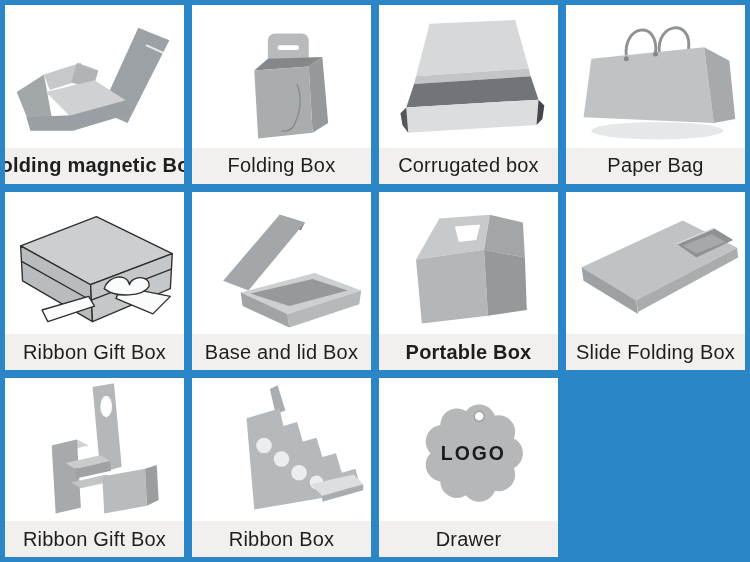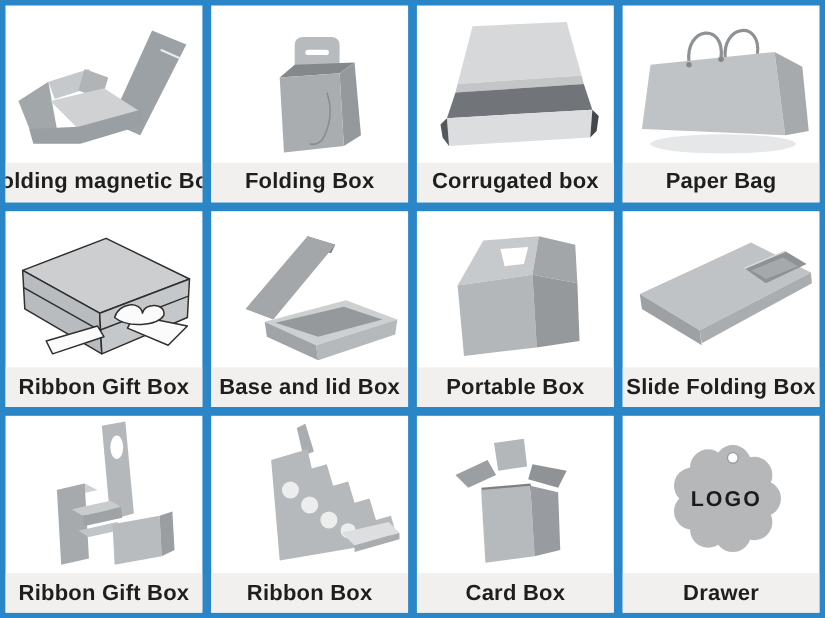--- a/index.html
+++ b/index.html
@@ -9,21 +9,21 @@
     display:grid;grid-template-columns:repeat(4,1fr);grid-template-rows:repeat(3,1fr);
     gap:8px;
     font-family:"Liberation Sans",sans-serif;
   }
   .tile{background:#ffffff;display:flex;flex-direction:column;min-height:0;overflow:hidden;}
   .art{flex:1 1 auto;min-height:0;display:flex;align-items:center;justify-content:flex-start;padding:2px;}
   .art svg{width:100%;height:100%;display:block;}
   .caption{
     flex:0 0 36px;background:#f1f0ee;
     display:flex;align-items:center;justify-content:center;
-    font-size:20px;font-weight:700;color:#1e1e1e;letter-spacing:.2px;white-space:nowrap;
+    font-size:20px;font-weight:400;color:#1e1e1e;letter-spacing:.2px;white-space:nowrap;
   }
   .caption.bold{font-weight:700;}
   .outline{stroke:#2f2f2f;stroke-width:1.4;stroke-linejoin:round;}
   text.logo{font-family:"Liberation Sans",sans-serif;font-size:20px;font-weight:bold;fill:#1b1b1b;letter-spacing:2px;}
 </style>
 </head>
 <body>
 
 <div class="board">
 
@@ -168,33 +168,20 @@
         <circle cx="90" cy="80" r="8" fill="#eceded"></circle>
         <circle cx="108" cy="94" r="8" fill="#eceded"></circle>
         <circle cx="126" cy="104" r="7" fill="#eceded"></circle>
         <polygon points="120,106 164,96 174,106 132,118" fill="#dcdedf"></polygon>
         <polygon points="132,118 174,106 174,112 132,124" fill="#a9adb0"></polygon>
       </svg>
     </div>
     <div class="caption">Ribbon Box</div>
   </div>
 
-  <div class="tile">
-    <div class="art">
-      <svg viewBox="0 0 180 140">
-        <polygon points="70,22 98,18 101,44 74,48" fill="#b3b7b9"></polygon>
-        <polygon points="34,52 64,38 72,52 46,64" fill="#9b9fa2"></polygon>
-        <polygon points="106,42 138,48 130,64 102,56" fill="#8f9396"></polygon>
-        <polygon points="58,64 104,60 106,66 60,70" fill="#7c8083"></polygon>
-        <polygon points="58,66 104,62 108,128 62,134" fill="#b6babc"></polygon>
-        <polygon points="104,62 130,68 132,122 108,128" fill="#989ca0"></polygon>
-      </svg>
-    </div>
-    <div class="caption">Card Box</div>
-  </div>
 
   <div class="tile">
     <div class="art">
       <svg viewBox="0 0 180 140">
         <g fill="#b6b7b9">
           <circle cx="95" cy="74" r="34"></circle>
           <circle cx="129" cy="74" r="17"></circle>
           <circle cx="121" cy="52" r="17"></circle>
           <circle cx="101" cy="41" r="17"></circle>
           <circle cx="78" cy="45" r="17"></circle>

